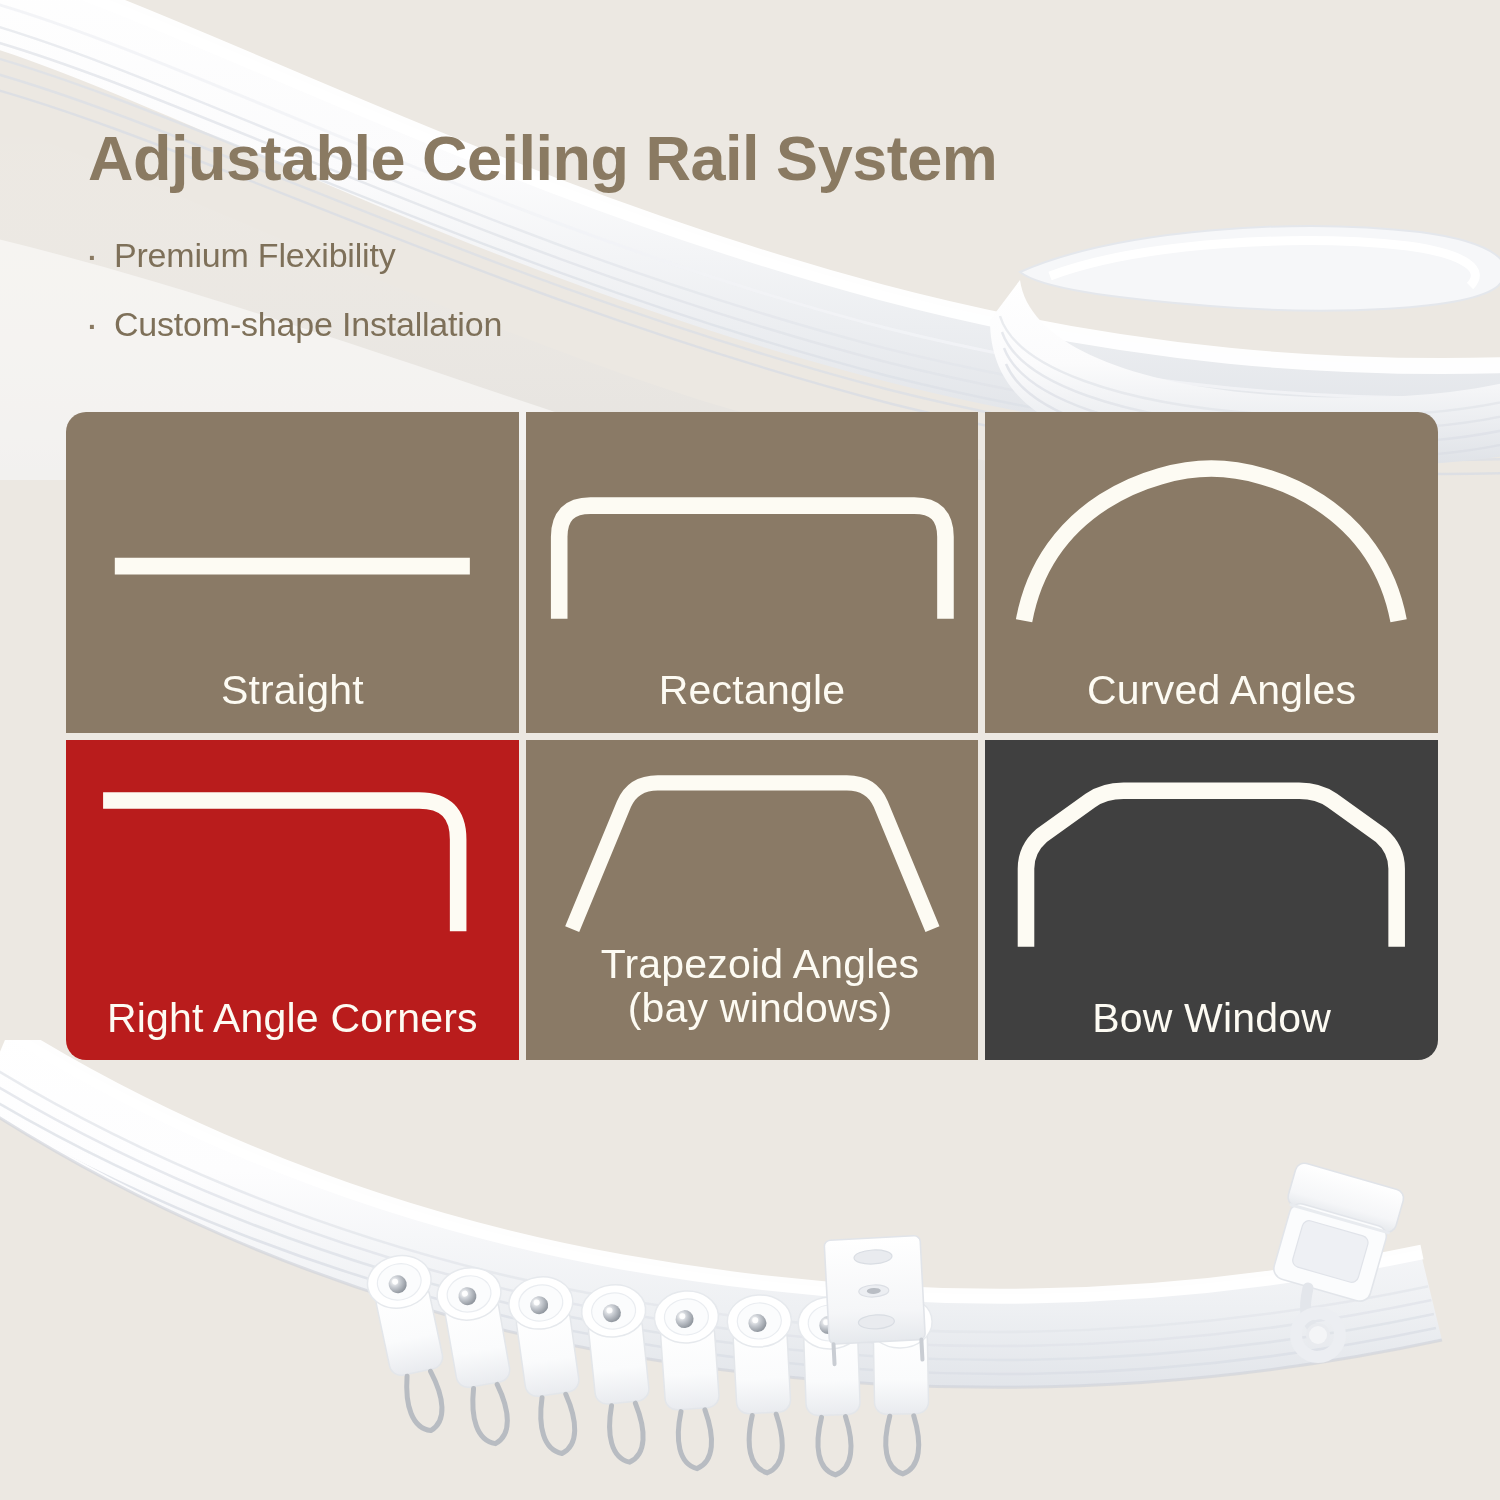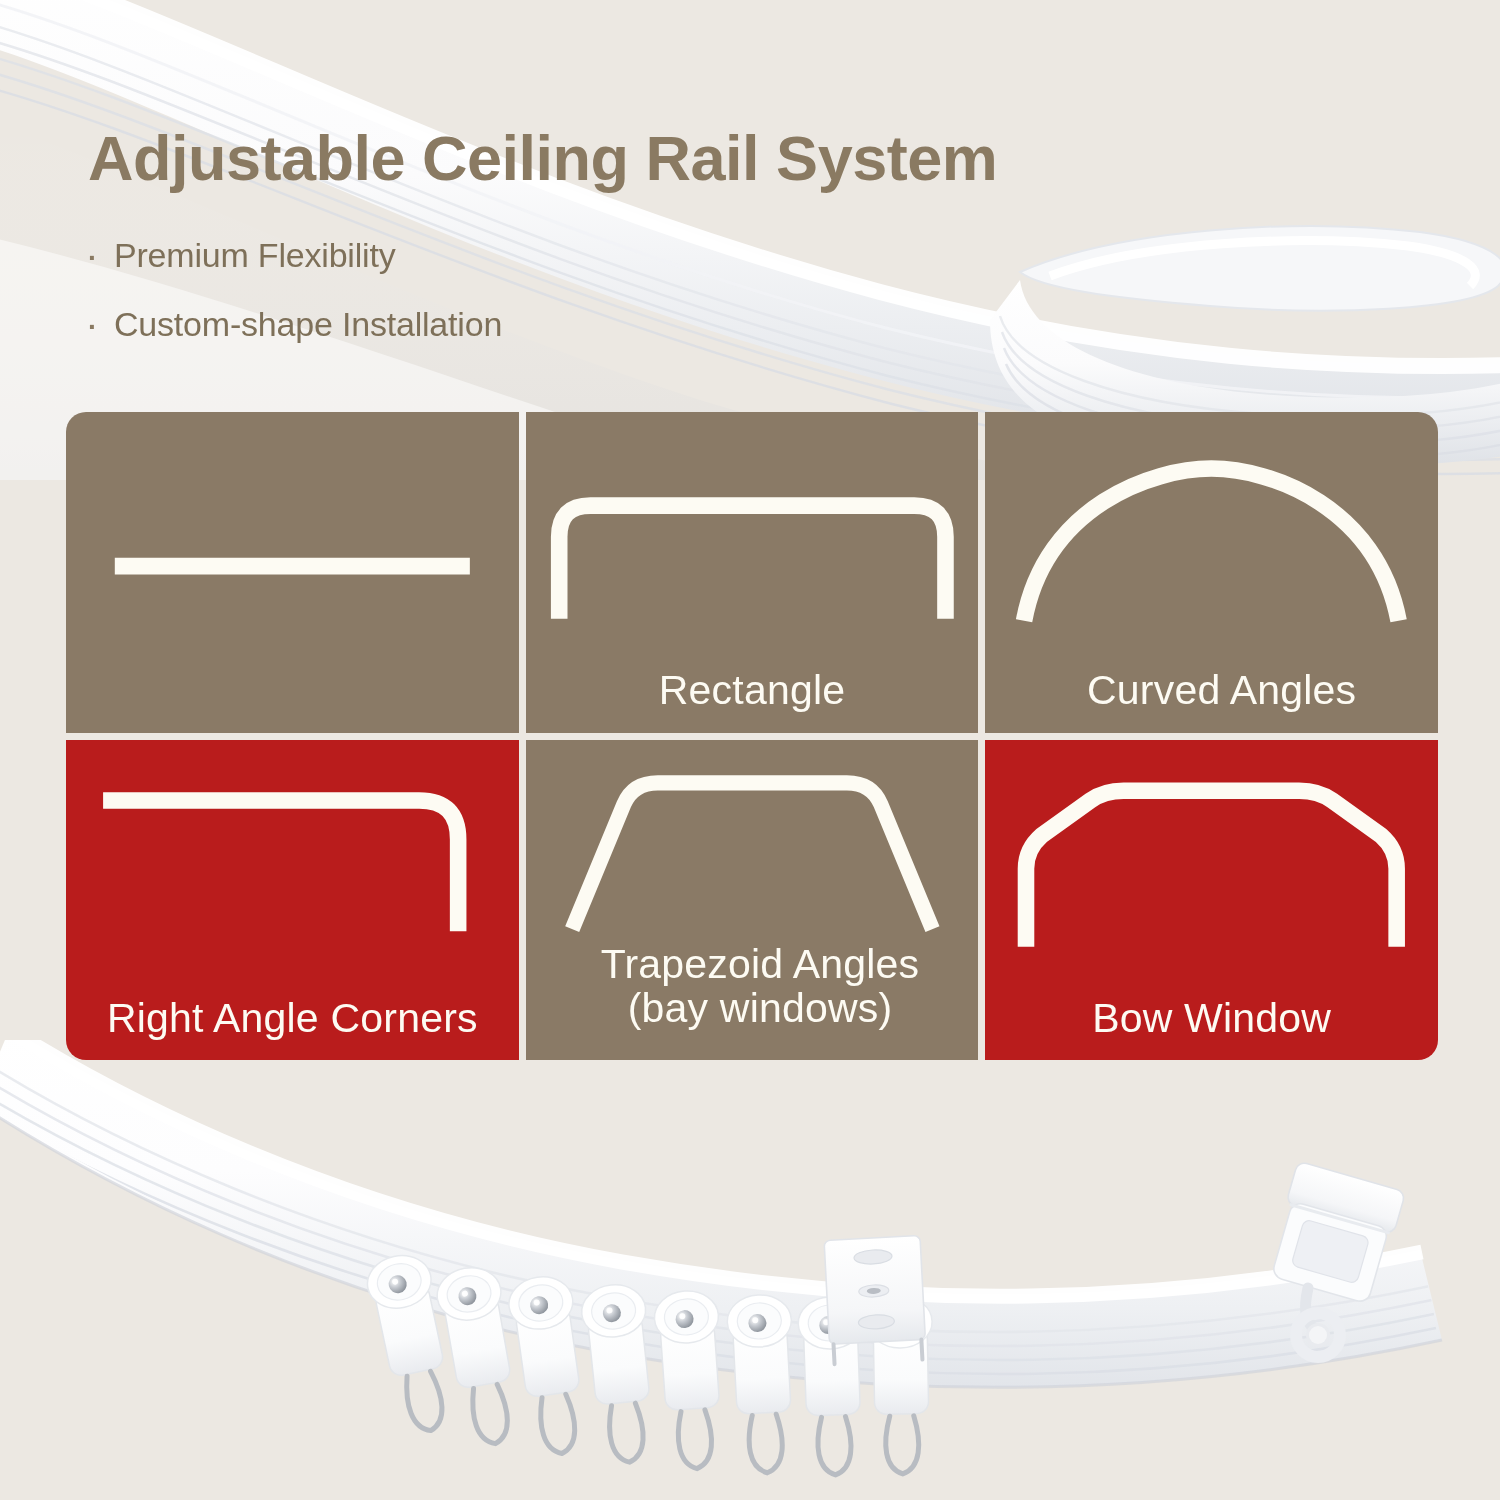--- a/index.html
+++ b/index.html
@@ -191,20 +191,21 @@
   </div>
 
   <div id="shape-grid">
 
     <div class="tile tl" style="background: rgb(138, 122, 102);">
       <div class="tile-art">
         <svg viewBox="0 0 460 230" preserveAspectRatio="xMidYMid meet">
           <line x1="48" y1="158" x2="412" y2="158" stroke="#fdfbf3" stroke-width="17" stroke-linecap="butt"></line>
         </svg>
       </div>
+      <div class="tile-label" style="color: rgb(253, 251, 243);">Straight</div>
     </div>
 
     <div class="tile" style="background: rgb(138, 122, 102);">
       <div class="tile-art">
         <svg viewBox="0 0 460 230" preserveAspectRatio="xMidYMid meet">
           <path d="M 32 212 L 32 128 Q 32 96 64 96 L 396 96 Q 428 96 428 128 L 428 212" fill="none" stroke="#fdfbf3" stroke-width="17" stroke-linecap="butt" stroke-linejoin="round"></path>
         </svg>
       </div>
       <div class="tile-label" style="color: rgb(253, 251, 243);">Rectangle</div>
     </div>
@@ -232,21 +233,21 @@
         <svg viewBox="0 0 460 230" preserveAspectRatio="xMidYMid meet">
           <path d="M 28 212 L 86 72 Q 96 48 124 48 L 336 48 Q 364 48 374 72 L 432 212" fill="none" stroke="#fdfbf3" stroke-width="17" stroke-linecap="butt" stroke-linejoin="round"></path>
         </svg>
       </div>
       <div class="tile-label" style="color: rgb(253, 251, 243);">
         <span>Trapezoid Angles</span>
         <span class="sub">(bay windows)</span>
       </div>
     </div>
 
-    <div class="tile br" style="background: #b91c1c; padding-left: 44px;">
+    <div class="tile br" style="background: #404040; padding-left: 44px;">
       <div class="tile-art">
         <svg viewBox="0 0 460 230" preserveAspectRatio="xMidYMid meet">
           <path d="M 40 212 L 40 132 Q 40 112 56 98 L 106 62 Q 120 52 140 52
                    L 320 52 Q 340 52 354 62 L 404 98 Q 420 112 420 132 L 420 212" fill="none" stroke="#fdfbf3" stroke-width="17" stroke-linecap="butt" stroke-linejoin="round"></path>
         </svg>
       </div>
       <div class="tile-label" style="color: rgb(253, 251, 243);">Bow Window</div>
     </div>
 
   </div>

